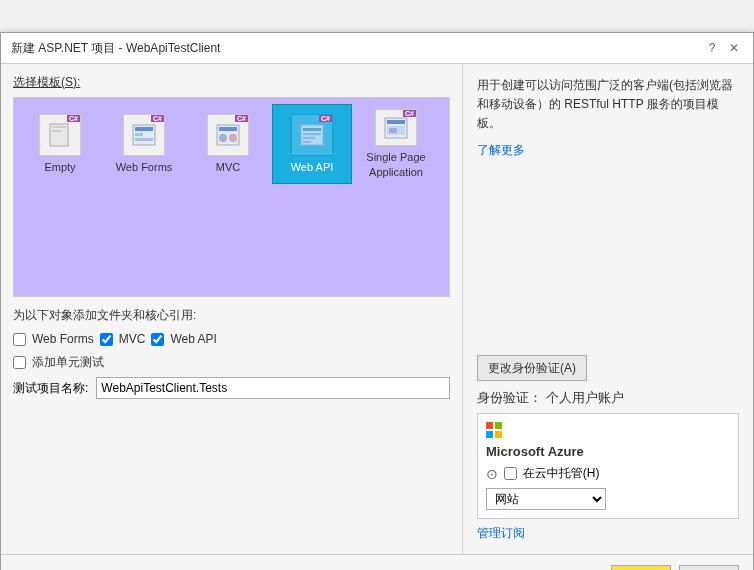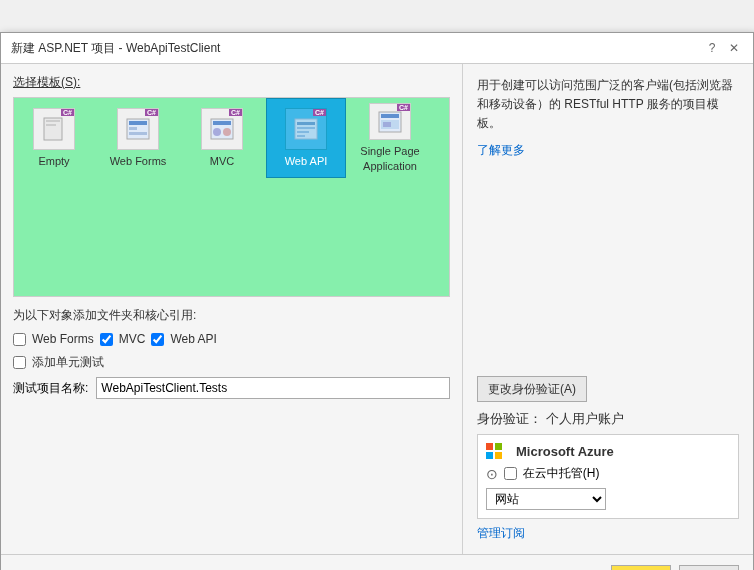--- a/index.html
+++ b/index.html
@@ -77,21 +77,22 @@
       font-size: 12px;
       color: #333;
       margin-bottom: 6px;
       text-decoration: underline;
     }
 
     .template-grid {
       display: flex;
       flex-wrap: wrap;
       gap: 4px;
-      background: #86efac;
+      padding: 6px;
+      background: #c4b5fd;
       border: 1px solid #ccc;
       flex: 0 0 auto;
       min-height: 200px;
     }
 
     .template-item {
       width: 80px;
       height: 80px;
       display: flex;
       flex-direction: column;
@@ -240,25 +241,26 @@
       display: flex;
       flex-direction: column;
       gap: 6px;
       border: 1px solid #ccc;
       padding: 8px;
       background: #fff;
     }
 
     .azure-header {
       display: flex;
-      align-items: flex-end;
-      gap: 14px;
+      align-items: flex-start;
+      gap: 6px;
       font-size: 13px;
       font-weight: bold;
       color: #333;
+      flex-direction: column;
     }
 
     .azure-logo {
       width: 16px;
       height: 16px;
     }
 
     .cloud-row {
       display: flex;
       align-items: center;

